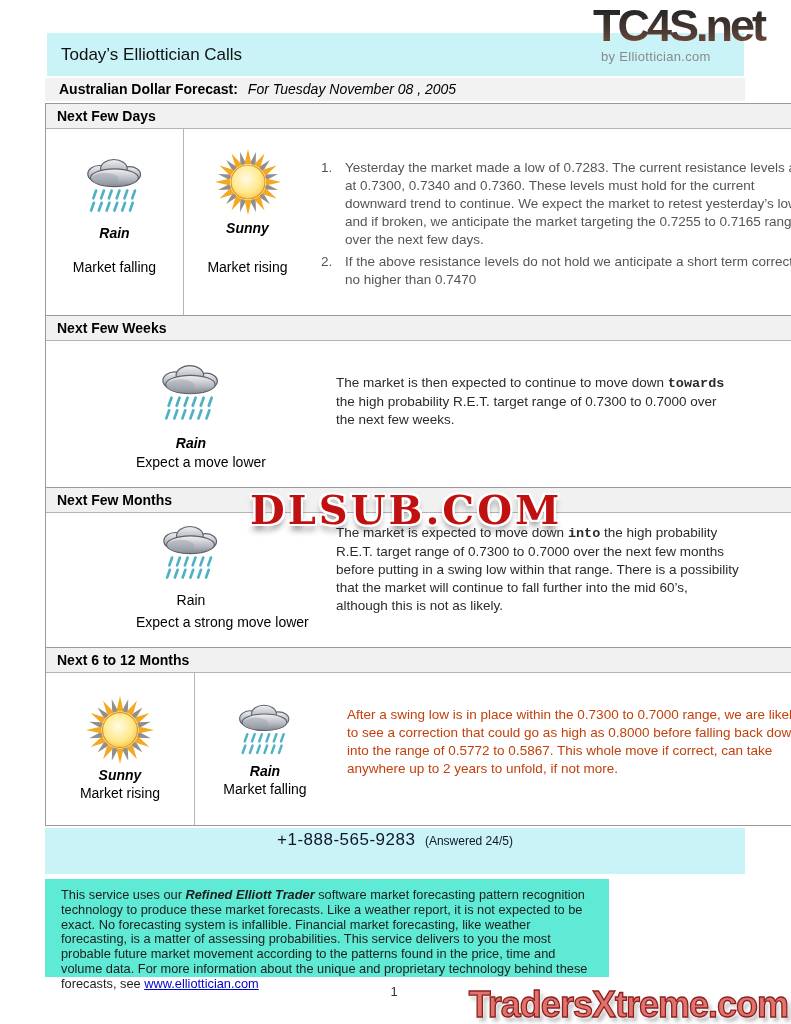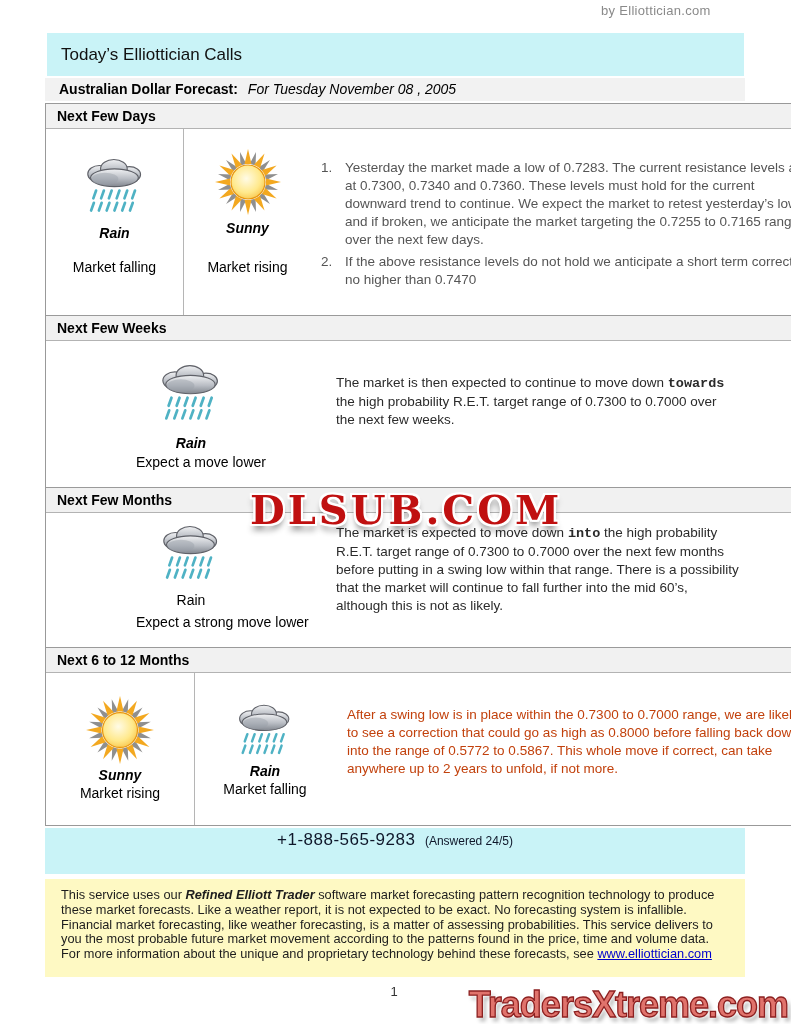--- a/index.html
+++ b/index.html
@@ -62,22 +62,22 @@
   
   .footer-cyan { position:absolute; left:45px; top:828px; width:700px; height:46px;
     background:#c9f3f7; text-align:center; }
   .footer-line1 { font-size:13px; color:#111; padding-top:6px; }
   .addr { color:#0000cc; }
   a.link { color:#0000cc; text-decoration:underline; cursor:pointer; }
   .footer-line2 { margin-top:2px; color:#0f172a; }
   .phone { font-size:17px; letter-spacing:.5px; }
   .phone-note { font-size:12px; margin-left:5px; }
 
-  .disclaimer { position:absolute; left:45px; top:879px; width:700px; height:98px;
-    background:#fef9c3; padding:9px 16px 0 16px; font-size:12.8px; line-height:14.8px; color:#1d1d1d; }
+  .disclaimer { position:absolute; left:45px; top:879px; width:564px; height:98px;
+    background:#5eead4; padding:9px 16px 0 16px; font-size:12.8px; line-height:14.8px; color:#1d1d1d; }
   .product { font-weight:bold; font-style:italic; }
 
   .page-num { position:absolute; left:382px; top:984px; width:24px; text-align:center;
     font-size:13px; color:#333; }
 
   .bottom-logo { position:absolute; right:3px; bottom:-2px; z-index:4;
     font-size:36px; font-weight:bold; letter-spacing:-1px; color:#e0736c;
     -webkit-text-stroke:1.3px #8c2020;
     text-shadow:0 0 2px #fff, 0 0 4px #fff, 0 0 5px #fff, 3px 4px 4px rgba(0,0,0,.35); }
 </style>
@@ -153,20 +153,21 @@
   </defs>
 </svg>
 
 <div class="page">
 
   <div class="title-bar">
     <div class="title">Today’s Elliottician Calls</div>
   </div>
 
   <div class="tc4s">
+    <div class="logo-text">TC4S.net</div>
     <div class="byline">by Elliottician.com</div>
   </div>
 
   <div class="forecast-bar">
     <span class="fb-label">Australian Dollar Forecast:</span>
     <span class="fb-date">For Tuesday November  08 , 2005</span>
   </div>
 
   <div class="main-box">
 

